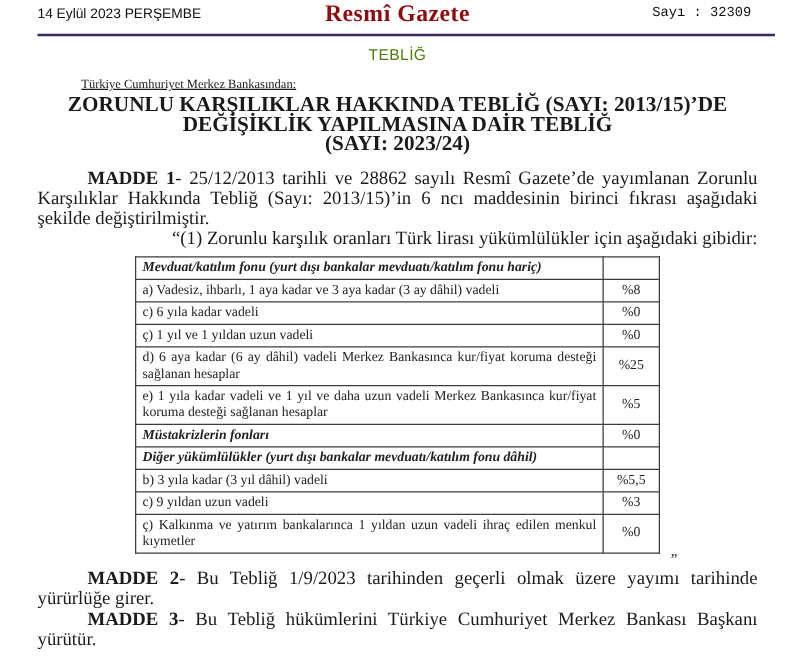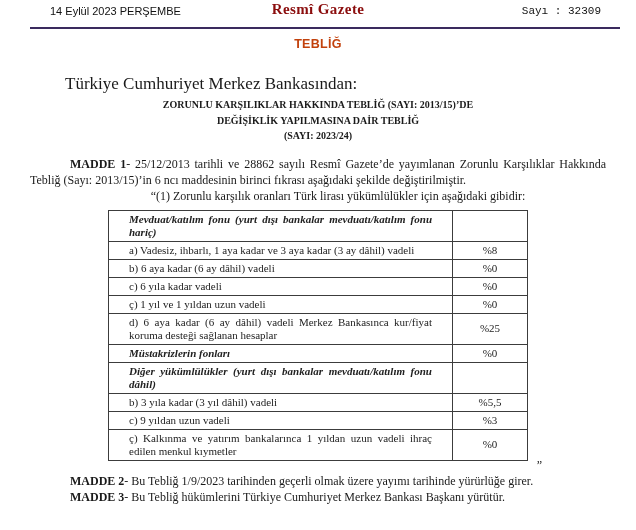--- a/index.html
+++ b/index.html
@@ -13,90 +13,91 @@
   }
   .page { padding:0 30px; }
 
   
   .masthead {
     position:relative;
     padding-top:5px;
     height:18px;
   }
   .masthead .date {
-    position:absolute; left:20px; top:5px;
+    position:absolute; left:0; top:5px;
     font-family:"Liberation Sans", sans-serif;
     font-size:11px; color:#111;
   }
   .masthead .gazette {
     position:absolute; left:0; right:0; top:1px;
     text-align:center;
-    font-size:15px; font-weight:bold;
+    font-size:19px; font-weight:bold;
     color:#8B0D0D; letter-spacing:0.4px;
   }
   .masthead .issue {
     position:absolute; right:5px; top:5px;
     font-family:Liberation Mono, monospace;
     font-size:11px; color:#111;
   }
   .rule {
     height:0;
     border-bottom:2px solid #3A2A5E;
     margin-top:4px;
     margin-right:-14px;
   }
 
   
   .section-heading {
     margin-top:8px;
     text-align:center;
     font-family:"Liberation Sans", sans-serif;
-    font-weight:bold;
+    font-weight:normal;
     font-size:12.5px;
-    color:#c2410c;
+    color:#4d7c0f;
     letter-spacing:0.3px;
   }
 
   
   .issuer {
-    margin-top:23px;
+    margin-top:11px;
     margin-left:35px;
-    font-size:17px;
+    font-size:10px;
+    text-decoration:underline;
   }
   .notice-title {
     margin-top:3px;
     text-align:center;
     font-weight:bold;
-    font-size:10px;
+    font-size:17px;
     line-height:15.5px;
   }
 
   
   .para {
     margin:0;
-    font-size:12px;
+    font-size:15px;
     line-height:16px;
     text-align:justify;
     text-indent:40px;
   }
   .para.first { margin-top:12px; }
-  .para.noj { text-align:center; }
+  .para.noj { text-align:right; }
   .para b { font-weight:bold; }
 
   
   table.rates {
     margin:6px 0 0 78px;
     width:420px;
     border-collapse:collapse;
     font-size:11px;
     color:#222;
   }
   table.rates td {
     border:1px solid #3c3c3c;
-    padding:2px 20px;
+    padding:2px 5px;
     line-height:13px;
     vertical-align:middle;
   }
   td.label { text-align:justify; }
   td.value { width:34px; text-align:center; padding:2px 2px; }
   tr.row-header td.label { font-weight:bold; font-style:italic; }
 
   .closing-quote {
     margin-left:78px;
     width:434px;
@@ -139,34 +140,34 @@
     <tbody>
       <tr class="row-header">
         <td class="label">Mevduat/katılım fonu (yurt dışı bankalar mevduatı/katılım fonu hariç)</td>
         <td class="value"></td>
       </tr>
       <tr>
         <td class="label">a) Vadesiz, ihbarlı, 1 aya kadar ve 3 aya kadar (3 ay dâhil) vadeli</td>
         <td class="value">%8</td>
       </tr>
       <tr>
-        <td class="label">b) 6 aya kadar (6 ay dâhil) vadeli</td>
-        <td class="value">%0</td>
-      </tr>
-      <tr>
         <td class="label">c) 6 yıla kadar vadeli</td>
         <td class="value">%0</td>
       </tr>
       <tr>
         <td class="label">ç) 1 yıl ve 1 yıldan uzun vadeli</td>
         <td class="value">%0</td>
       </tr>
       <tr>
         <td class="label">d) 6 aya kadar (6 ay dâhil) vadeli Merkez Bankasınca kur/fiyat koruma desteği sağlanan hesaplar</td>
         <td class="value">%25</td>
+      </tr>
+      <tr>
+        <td class="label">e) 1 yıla kadar vadeli ve 1 yıl ve daha uzun vadeli Merkez Bankasınca kur/fiyat koruma desteği sağlanan hesaplar</td>
+        <td class="value">%5</td>
       </tr>
       <tr class="row-header">
         <td class="label">Müstakrizlerin fonları</td>
         <td class="value">%0</td>
       </tr>
       <tr class="row-header">
         <td class="label">Diğer yükümlülükler (yurt dışı bankalar mevduatı/katılım fonu dâhil)</td>
         <td class="value"></td>
       </tr>
       <tr>

